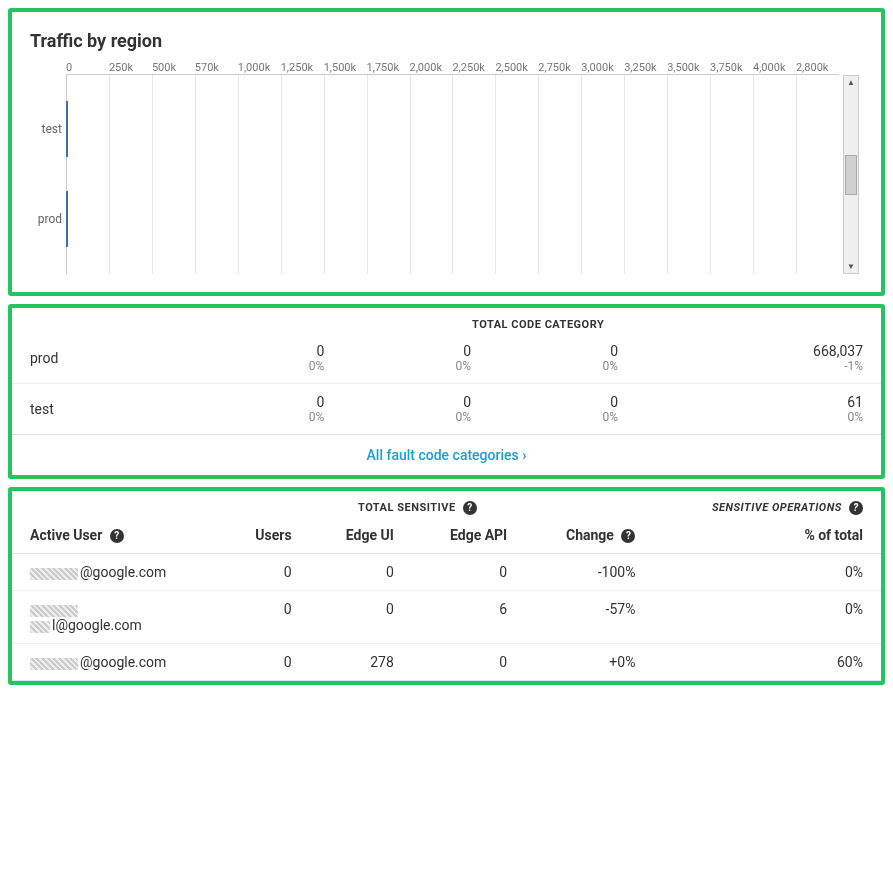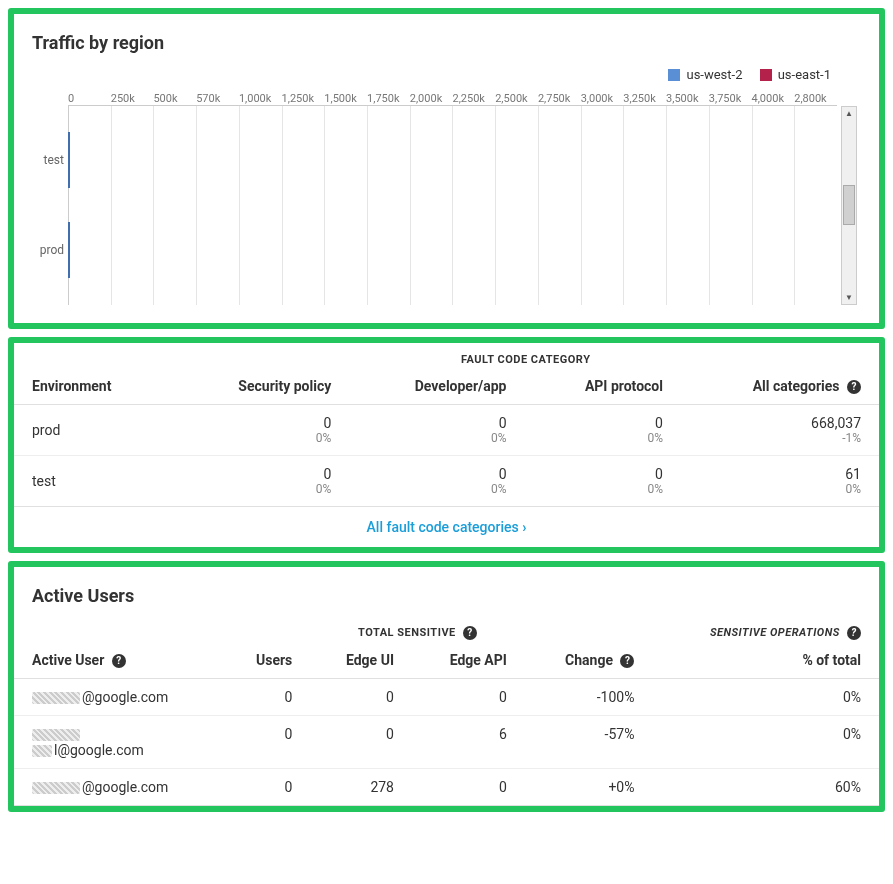--- a/index.html
+++ b/index.html
@@ -5,21 +5,21 @@
   * { box-sizing: border-box; }
   html, body { margin: 0; padding: 0; }
   body {
     font-family: -apple-system, BlinkMacSystemFont, "Segoe UI", Roboto, "Helvetica Neue", Arial, sans-serif;
     background: #fff;
     color: #333;
     font-size: 14px;
     width: 893px;
   }
   .card {
-    border: 6px solid #22c55e;
+    border: 4px solid #22c55e;
     border-radius: 3px;
     margin: 8px;
     background: #fff;
   }
   .card-title {
     font-size: 18px;
     font-weight: 700;
     padding: 18px 18px 10px 18px;
     color: #333;
   }
@@ -168,30 +168,20 @@
     border-radius: 2px;
     margin-right: 2px;
   }
 </style>
 </head>
 <body>
 
 <div class="card">
   <div class="card-title">Traffic by region</div>
   <div class="chart-wrap">
-    <div class="legend">
-      <span class="legend-item">
-        <span class="swatch sw-blue"></span>
-        <span>us-west-2</span>
-      </span>
-      <span class="legend-item">
-        <span class="swatch sw-red"></span>
-        <span>us-east-1</span>
-      </span>
-    </div>
     <div class="axis-row">
       <span class="axis-cell">0</span>
       <span class="axis-cell">250k</span>
       <span class="axis-cell">500k</span>
       <span class="axis-cell">570k</span>
       <span class="axis-cell">1,000k</span>
       <span class="axis-cell">1,250k</span>
       <span class="axis-cell">1,500k</span>
       <span class="axis-cell">1,750k</span>
       <span class="axis-cell">2,000k</span>
@@ -241,31 +231,21 @@
       </div>
     </div>
   </div>
 </div>
 
 <div class="card">
   <table class="datatable">
     <thead>
       <tr>
         <th style="border:none"></th>
-        <th colspan="4" class="super-header">FAULT CODE CATEGORY</th>
-      </tr>
-      <tr>
-        <th>Environment</th>
-        <th>Security policy</th>
-        <th>Developer/app</th>
-        <th>API protocol</th>
-        <th>
-          <span>All categories</span>
-          <span class="help-icon">?</span>
-        </th>
+        <th colspan="4" class="super-header">TOTAL CODE CATEGORY</th>
       </tr>
     </thead>
     <tbody>
       <tr>
         <td>prod</td>
         <td><span class="val-main">0</span><span class="val-sub">0%</span></td>
         <td><span class="val-main">0</span><span class="val-sub">0%</span></td>
         <td><span class="val-main">0</span><span class="val-sub">0%</span></td>
         <td><span class="val-main">668,037</span><span class="val-sub">-1%</span></td>
       </tr>
@@ -277,21 +257,20 @@
         <td><span class="val-main">61</span><span class="val-sub">0%</span></td>
       </tr>
     </tbody>
   </table>
   <div class="footer-link">
     <a href="#"><span>All fault code categories</span> <span class="chev">›</span></a>
   </div>
 </div>
 
 <div class="card">
-  <div class="card-title">Active Users</div>
   <table class="datatable">
     <thead>
       <tr>
         <th style="border:none"></th>
         <th style="border:none"></th>
         <th colspan="2" class="super-header">
           <span>TOTAL SENSITIVE</span>
           <span class="help-icon">?</span>
         </th>
         <th style="border:none"></th>

